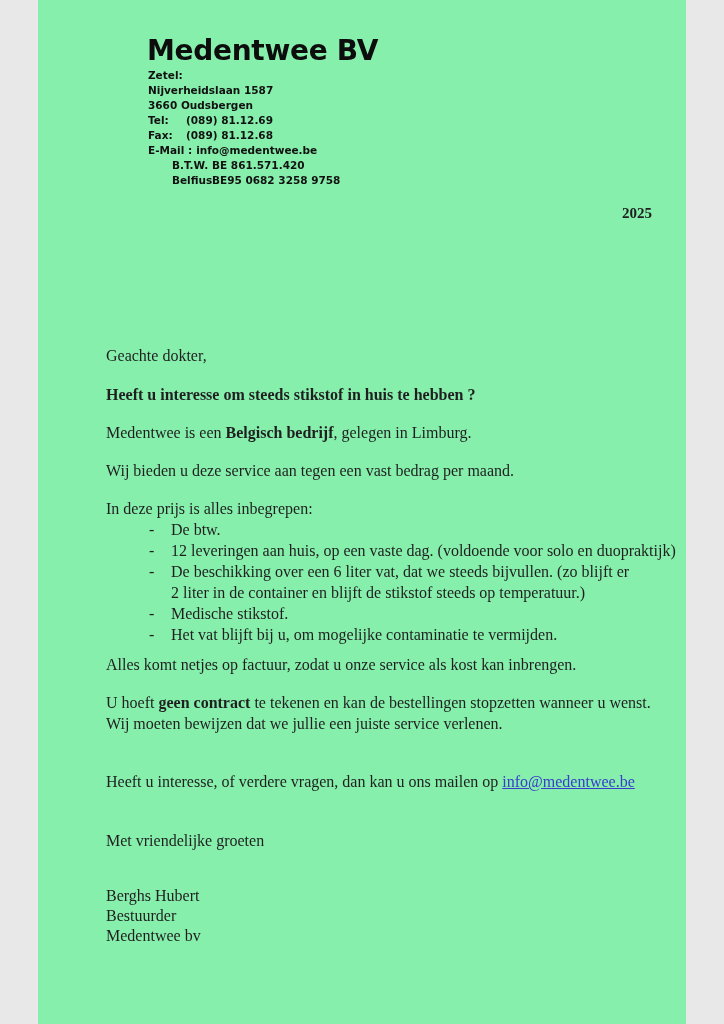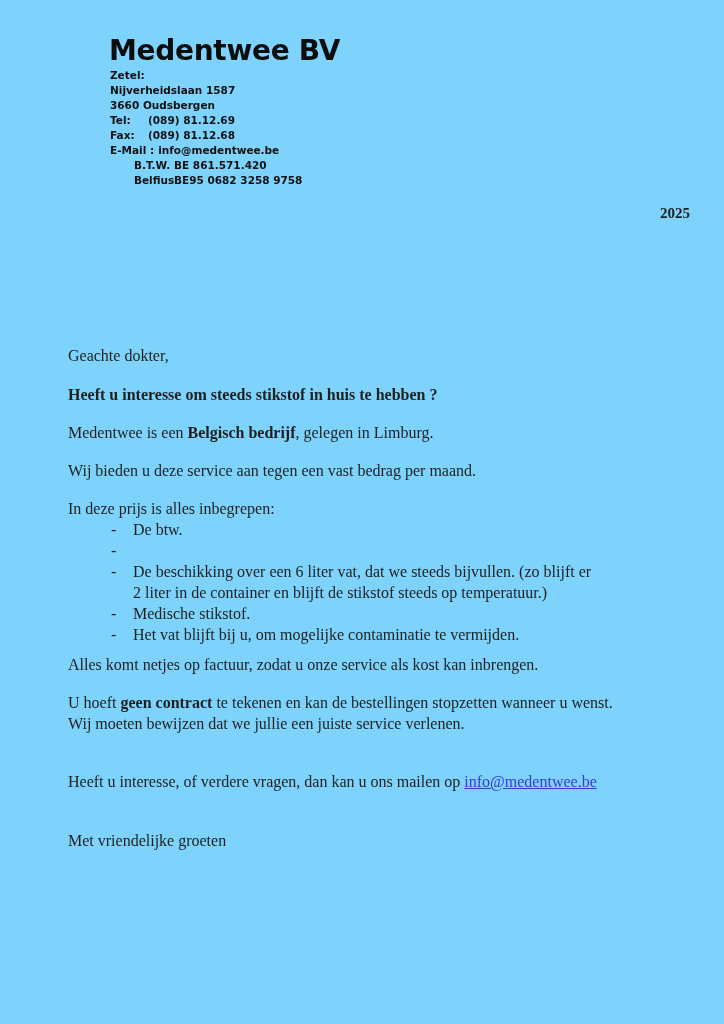--- a/index.html
+++ b/index.html
@@ -1,21 +1,21 @@
 <!DOCTYPE html>
 <html><head>
 <meta charset="utf-8">
 <style>
   * { margin: 0; padding: 0; box-sizing: border-box; }
   html, body { background: #e8e8e8; }
   .page {
     position: relative;
-    width: 724px;
+    width: 648px;
     height: 1024px;
-    background: #7dd3fc;
+    background: #86efac;
     margin: 0 auto;
     overflow: hidden;
     font-family: "Liberation Serif", serif;
     color: #1f1f1f;
   }
   .abs { position: absolute; }
 
   
   .logo {
     left: 109px; top: 35px;
@@ -125,20 +125,21 @@
 
   <div class="abs bodyline" style="top:460px">Wij bieden u deze service aan tegen een vast bedrag per maand.</div>
 
   <div class="abs list-block" style="top:519px">
     <div class="list-row">
         <div class="dash-cell"><span>-</span></div>
         <div class="li-text">De btw.</div>
       </div>
     <div class="list-row">
         <div class="dash-cell"><span>-</span></div>
+        <div class="li-text">12 leveringen aan huis, op een vaste dag. (voldoende voor solo en duopraktijk)</div>
       </div>
     <div class="list-row">
         <div class="dash-cell"><span>-</span></div>
         <div class="li-text">De beschikking over een 6 liter vat, dat we steeds bijvullen. (zo blijft er</div>
       </div>
     <div class="list-row">
         <div class="dash-cell"><span></span></div>
         <div class="li-text">2 liter in de container en blijft de stikstof steeds op temperatuur.)</div>
       </div>
     <div class="list-row">
@@ -155,14 +156,19 @@
 
   <div class="abs bodyline" style="top:692px">
     <div><span>U hoeft </span><span class="bold">geen contract</span><span> te tekenen en kan de bestellingen stopzetten wanneer u wenst.</span></div>
     <div>Wij moeten bewijzen dat we jullie een juiste service verlenen.</div>
   </div>
 
   <div class="abs bodyline" style="top:771px"><span>Heeft u interesse, of verdere vragen, dan kan u ons mailen op </span><a class="email-link">info@medentwee.be</a></div>
 
   <div class="abs bodyline" style="top:830px">Met vriendelijke groeten</div>
 
+  <div class="abs sig-block" style="top:886px">
+    <div>Berghs Hubert</div>
+    <div>Bestuurder</div>
+    <div>Medentwee bv</div>
+  </div>
 
 </div>
 
 </body></html>

